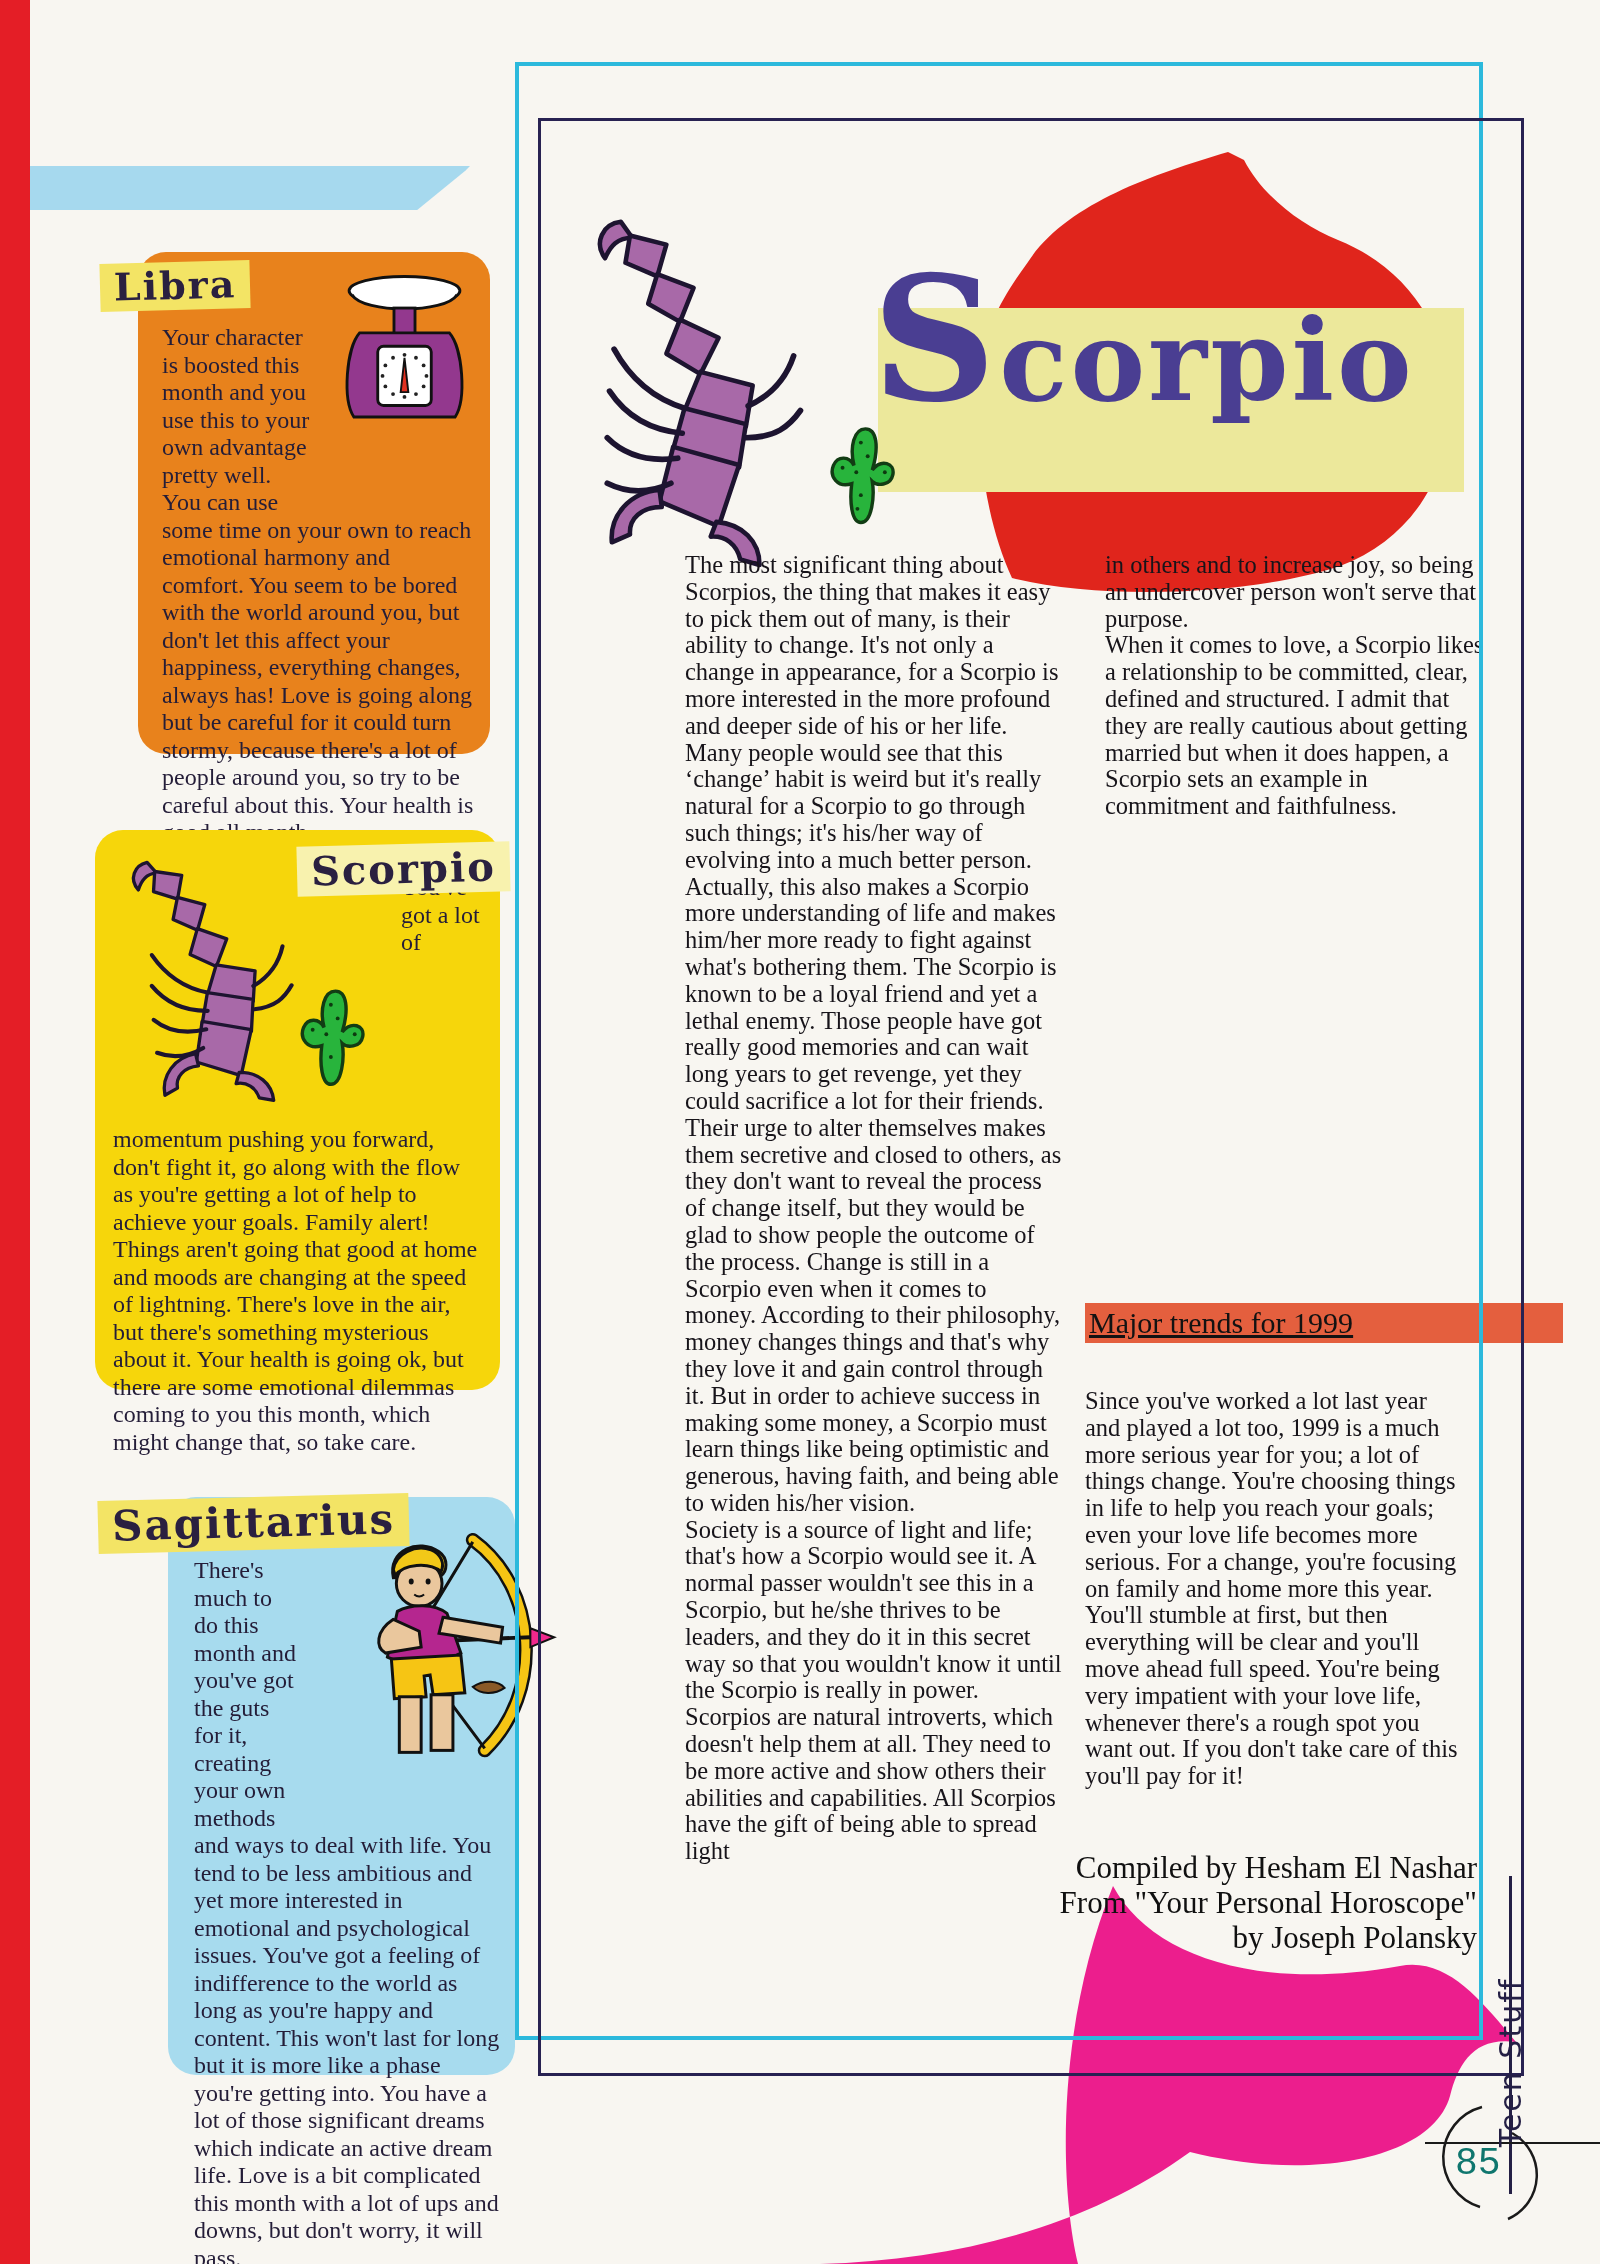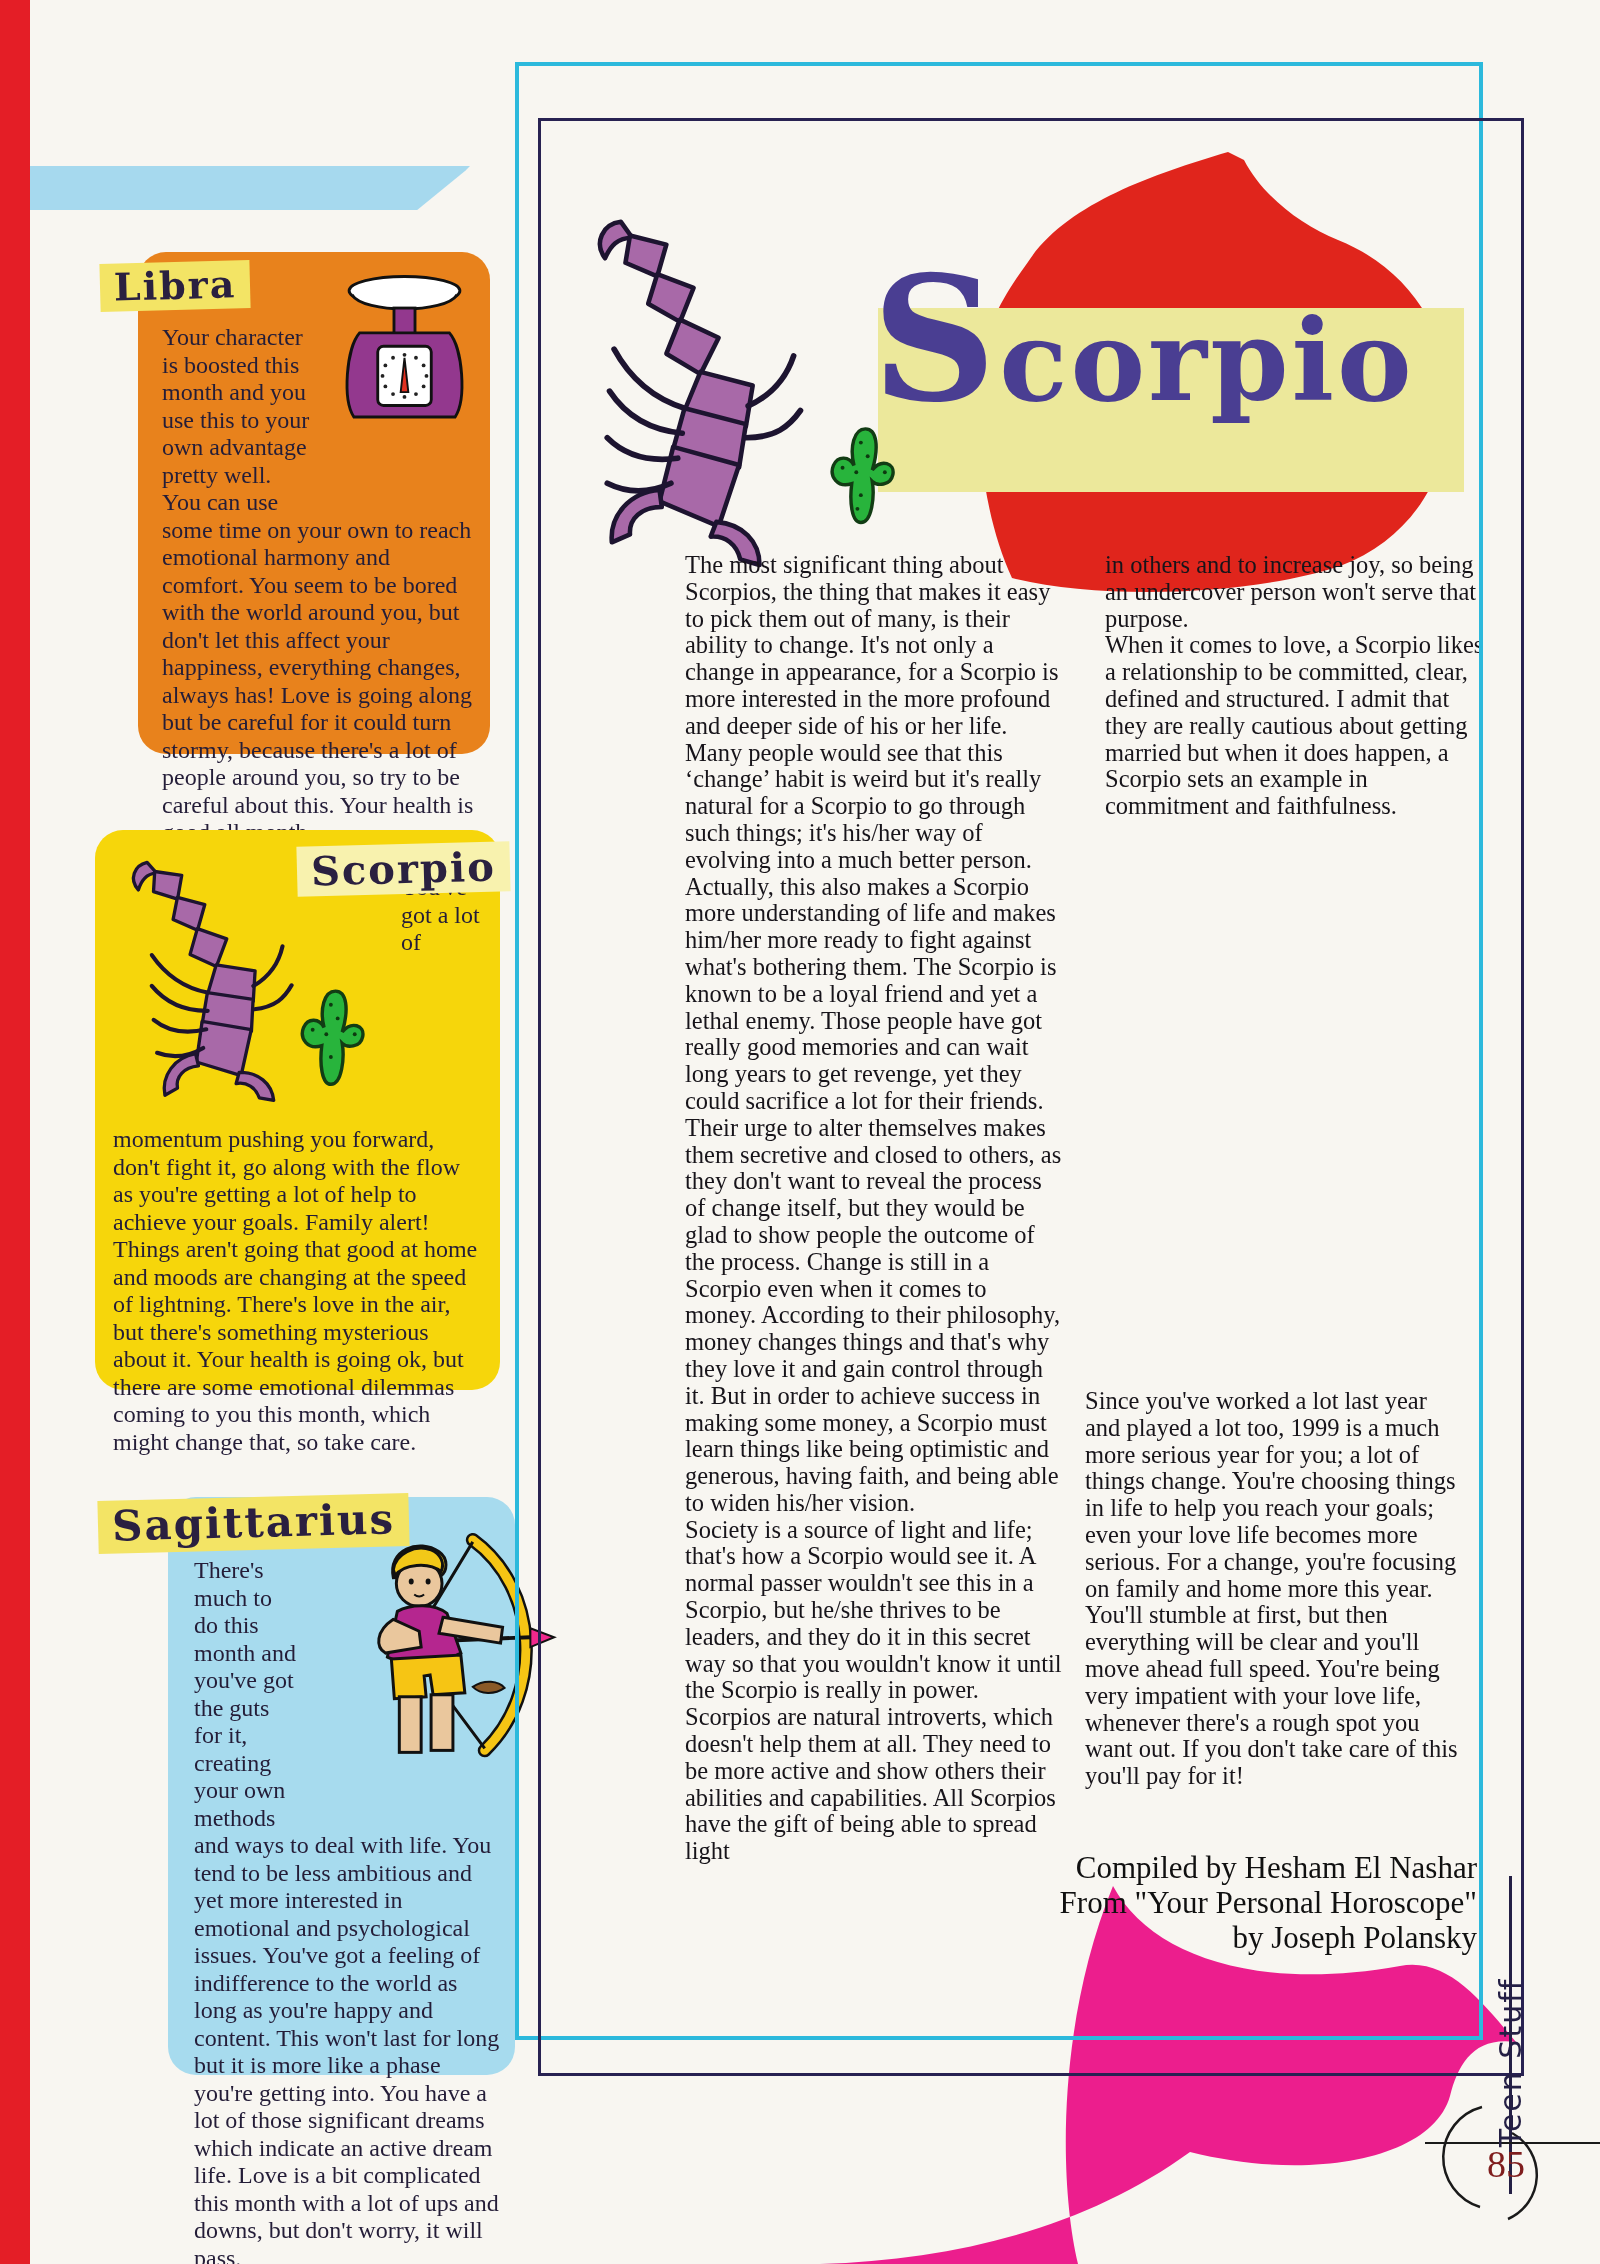--- a/index.html
+++ b/index.html
@@ -54,22 +54,22 @@
   .trends-text p{font-size:24.5px;line-height:26.8px;color:#17141a;margin:0;}
   .credit{left:1045px;top:1850px;width:432px;z-index:22;text-align:right;
     font-size:31px;line-height:35px;color:#101010;}
 
   
   .teen-line{left:1509px;top:1876px;width:3px;height:318px;background:#241f45;z-index:40;}
   .teen-stuff{left:1385px;top:2045px;width:250px;text-align:center;z-index:41;
     transform:rotate(-90deg);transform-origin:center;
     font-family:"DejaVu Sans", sans-serif;font-size:30px;color:#241f45;letter-spacing:2px;}
   .footer-hline{left:1425px;top:2142px;width:175px;height:2px;background:#1a1a1a;z-index:40;}
-  .page-number{left:1455px;top:2142px;width:70px;z-index:42;text-align:right;
-    font-family:Liberation Serif, serif;font-size:38px;color:#7f1d1d;}
+  .page-number{left:1455px;top:2142px;width:70px;z-index:42;text-align:left;
+    font-family:Liberation Mono, monospace;font-size:38px;color:#0f766e;}
   svg{display:block;} .z10{z-index:10;} .z12{z-index:12;} .z6{z-index:6;}
 </style>
 </head>
 <body>
 
 <div class="page">
 
   <div class="abs left-strip"></div>
   <div class="abs top-ribbon"></div>
 
@@ -224,20 +224,23 @@
     <p>The most significant thing about Scorpios, the thing that makes it easy to pick them out of many, is their ability to change. It's not only a change in appearance, for a Scorpio is more interested in the more profound and deeper side of his or her life. Many people would see that this ‘change’ habit is weird but it's really natural for a Scorpio to go through such things; it's his/her way of evolving into a much better person. Actually, this also makes a Scorpio more understanding of life and makes him/her more ready to fight against what's bothering them. The Scorpio is known to be a loyal friend and yet a lethal enemy. Those people have got really good memories and can wait long years to get revenge, yet they could sacrifice a lot for their friends. Their urge to alter themselves makes them secretive and closed to others, as they don't want to reveal the process of change itself, but they would be glad to show people the outcome of the process. Change is still in a Scorpio even when it comes to money. According to their philosophy, money changes things and that's why they love it and gain control through it. But in order to achieve success in making some money, a Scorpio must learn things like being optimistic and generous, having faith, and being able to widen his/her vision.</p>
     <p>Society is a source of light and life; that's how a Scorpio would see it. A normal passer wouldn't see this in a Scorpio, but he/she thrives to be leaders, and they do it in this secret way so that you wouldn't know it until the Scorpio is really in power.</p>
     <p>Scorpios are natural introverts, which doesn't help them at all. They need to be more active and show others their abilities and capabilities. All Scorpios have the gift of being able to spread light</p>
   </div>
 
   <div class="abs col col2">
     <p>in others and to increase joy, so being an undercover person won't serve that purpose.</p>
     <p>When it comes to love, a Scorpio likes a relationship to be committed, clear, defined and structured. I admit that they are really cautious about getting married but when it does happen, a Scorpio sets an example in commitment and faithfulness.</p>
   </div>
 
+  <div class="abs trends-bar">
+    <h2>Major trends for 1999</h2>
+  </div>
   <div class="abs trends-text">
     <p>Since you've worked a lot last year and played a lot too, 1999 is a much more serious year for you; a lot of things change. You're choosing things in life to help you reach your goals; even your love life becomes more serious. For a change, you're focusing on family and home more this year. You'll stumble at first, but then everything will be clear and you'll move ahead full speed. You're being very impatient with your love life, whenever there's a rough spot you want out. If you don't take care of this you'll pay for it!</p>
   </div>
 
   <div class="abs credit">
     <div>Compiled by Hesham El Nashar</div>
     <div>From "Your Personal Horoscope"</div>
     <div>by Joseph Polansky</div>
   </div>
 

